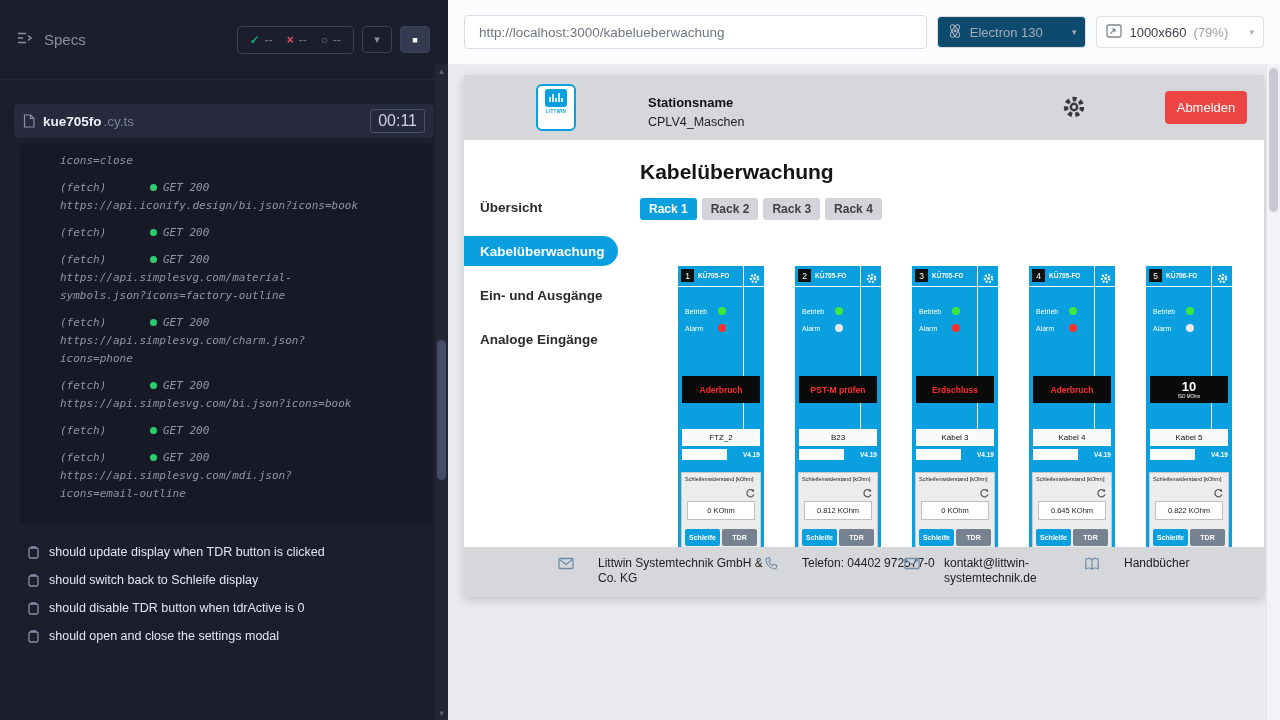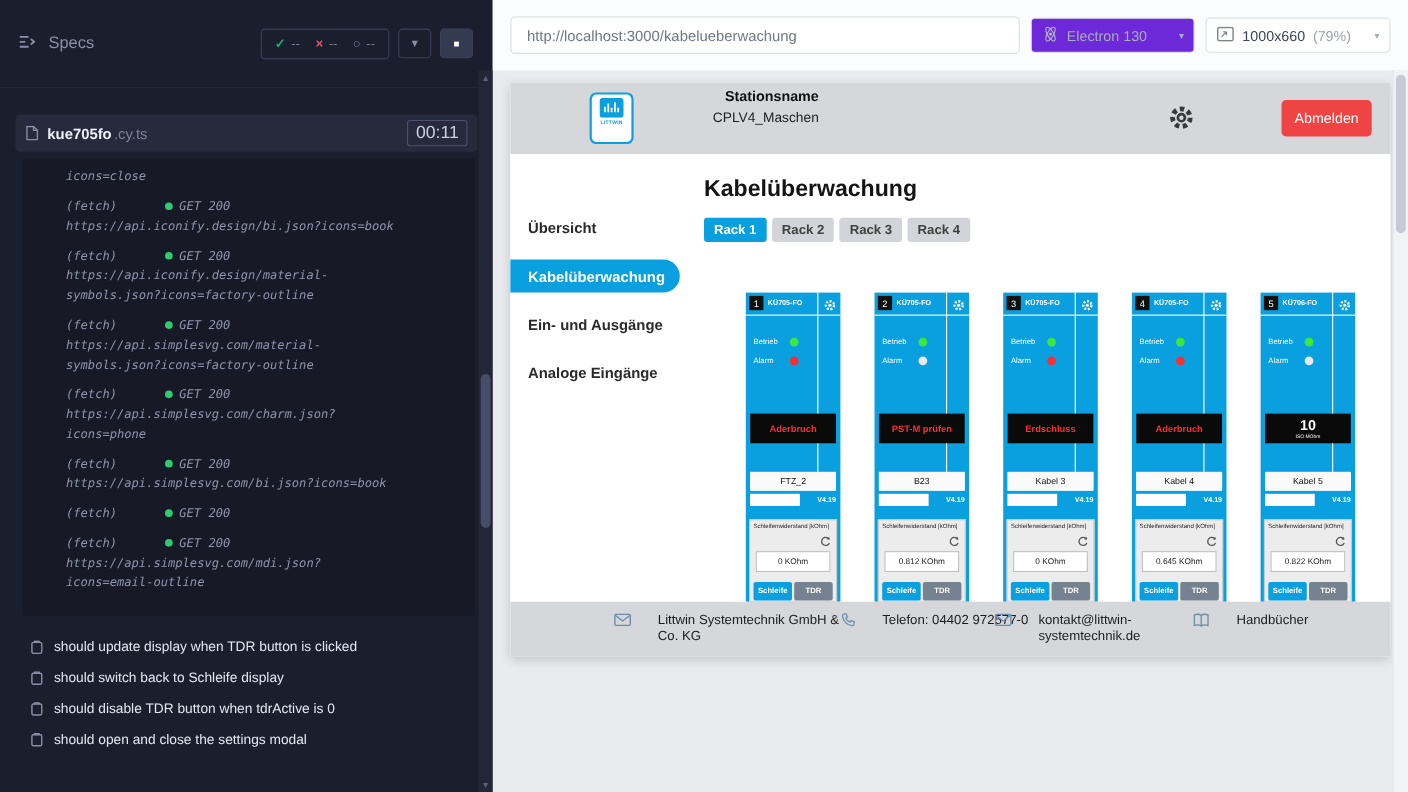--- a/index.html
+++ b/index.html
@@ -39,35 +39,35 @@
 
   .cy-scrollbar { position:absolute; top:64px; bottom:0; right:0; width:13px; background:#232636; }
   .cy-scroll-thumb { position:absolute; top:276px; height:140px; left:2px; right:2px; background:#474d68; border-radius:6px; }
   .cy-arrow { position:absolute; left:0; right:0; height:14px; display:flex; align-items:center; justify-content:center; color:#5a6078; font-size:8px; }
   .cy-arrow.up { top:0; } .cy-arrow.down { bottom:0; }
 
   
   .aut-panel { position:absolute; left:448px; top:0; right:0; bottom:0; background:#eaebef; }
   .browser-bar { position:absolute; top:0; left:0; right:0; height:64px; background:#fbfcfd; display:flex; align-items:center; padding:0 16px; gap:10px; }
   .url-box { width:464px; height:34px; background:#fff; border:1px solid #dadde4; border-radius:4px; display:flex; align-items:center; padding:0 14px; color:#6f7684; font-size:13.5px; }
-  .browser-select { width:150px; height:32px; background:#6d28d9; border:1px solid #dcdfe6; border-radius:4px; display:flex; align-items:center; gap:7px; padding:0 9px; color:#a7adbb; font-size:13px; }
+  .browser-select { width:150px; height:32px; background:#0c4a6e; border:1px solid #dcdfe6; border-radius:4px; display:flex; align-items:center; gap:7px; padding:0 9px; color:#a7adbb; font-size:13px; }
   .viewport-select { margin-left:auto; width:168px; height:32px; background:#fff; border:1px solid #dcdfe6; border-radius:4px; display:flex; align-items:center; gap:7px; padding:0 9px; font-size:13px; color:#3c4250; }
   .vp-zoom { color:#9aa0ab; }
   .chev { margin-left:auto; color:#a7adbb; font-size:9px; }
 
   .aut-scrollbar { position:absolute; top:64px; right:0; bottom:0; width:14px; background:#f2f3f5; border-left:1px solid #e3e4e8; }
   .aut-thumb { position:absolute; top:4px; height:144px; left:2px; right:2px; background:#c7cad2; border-radius:7px; }
 
   
   .app-frame { position:absolute; top:75px; left:16px; width:800px; height:522px; background:#fff; box-shadow:0 3px 10px rgba(0,0,0,.18); }
 
   .app-header { position:absolute; top:0; left:0; right:0; height:65px; background:#d5d7db; }
   .logo { position:absolute; left:72px; top:9px; width:40px; height:47px; background:#fff; border:2px solid #0aa0e0; border-radius:6px; display:flex; flex-direction:column; align-items:center; padding-top:3px; gap:2px; }
   .logo-text { font-size:4.5px; font-weight:bold; color:#0aa0e0; letter-spacing:.3px; }
-  .station { position:absolute; left:184px; top:5px;text-align:right; }
+  .station { position:absolute; left:184px; top:20px; }
   .station-label { font-weight:bold; font-size:13px; color:#101010; }
   .station-value { font-size:12.5px; color:#222; margin-top:5px; }
   .app-gear { position:absolute; right:178px; top:20px; cursor:pointer; }
   .logout-btn { position:absolute; right:17px; top:16px; width:82px; height:33px; background:#ef4444; color:#fff; border-radius:4px; font-size:13px; display:flex; align-items:center; justify-content:center; }
 
   .app-sidebar { position:absolute; top:65px; left:0; width:156px; bottom:50px; background:#fff; padding-top:52px; }
   .side-item { height:30px; display:flex; align-items:center; padding-left:16px; font-size:13.5px; font-weight:bold; color:#2a2a2a; margin-bottom:14px; }
   .side-item.active { background:#0aa0e0; color:#fff; border-radius:0 16px 16px 0; width:154px; }
 
   .app-main { position:absolute; top:65px; left:156px; right:0; bottom:50px; overflow:hidden; background:#fff; }
@@ -168,21 +168,20 @@
 
   <div class="log-block">
     <div class="log-partial">icons=close</div>
 
     <div class="log-entry">
       <div class="log-head"><span class="log-prefix">(fetch)</span><span class="log-status"><span class="dot"></span><span>GET 200</span></span></div>
       <div class="log-url">https://api.iconify.design/bi.json?icons=book</div>
     </div>
     <div class="log-entry">
       <div class="log-head"><span class="log-prefix">(fetch)</span><span class="log-status"><span class="dot"></span><span>GET 200</span></span></div>
-      <div class="log-url">https://api.iconify.design/material-symbols.json?icons=factory-outline</div>
     </div>
     <div class="log-entry">
       <div class="log-head"><span class="log-prefix">(fetch)</span><span class="log-status"><span class="dot"></span><span>GET 200</span></span></div>
       <div class="log-url">https://api.simplesvg.com/material-symbols.json?icons=factory-outline</div>
     </div>
     <div class="log-entry">
       <div class="log-head"><span class="log-prefix">(fetch)</span><span class="log-status"><span class="dot"></span><span>GET 200</span></span></div>
       <div class="log-url">https://api.simplesvg.com/charm.json?icons=phone</div>
     </div>
     <div class="log-entry">

